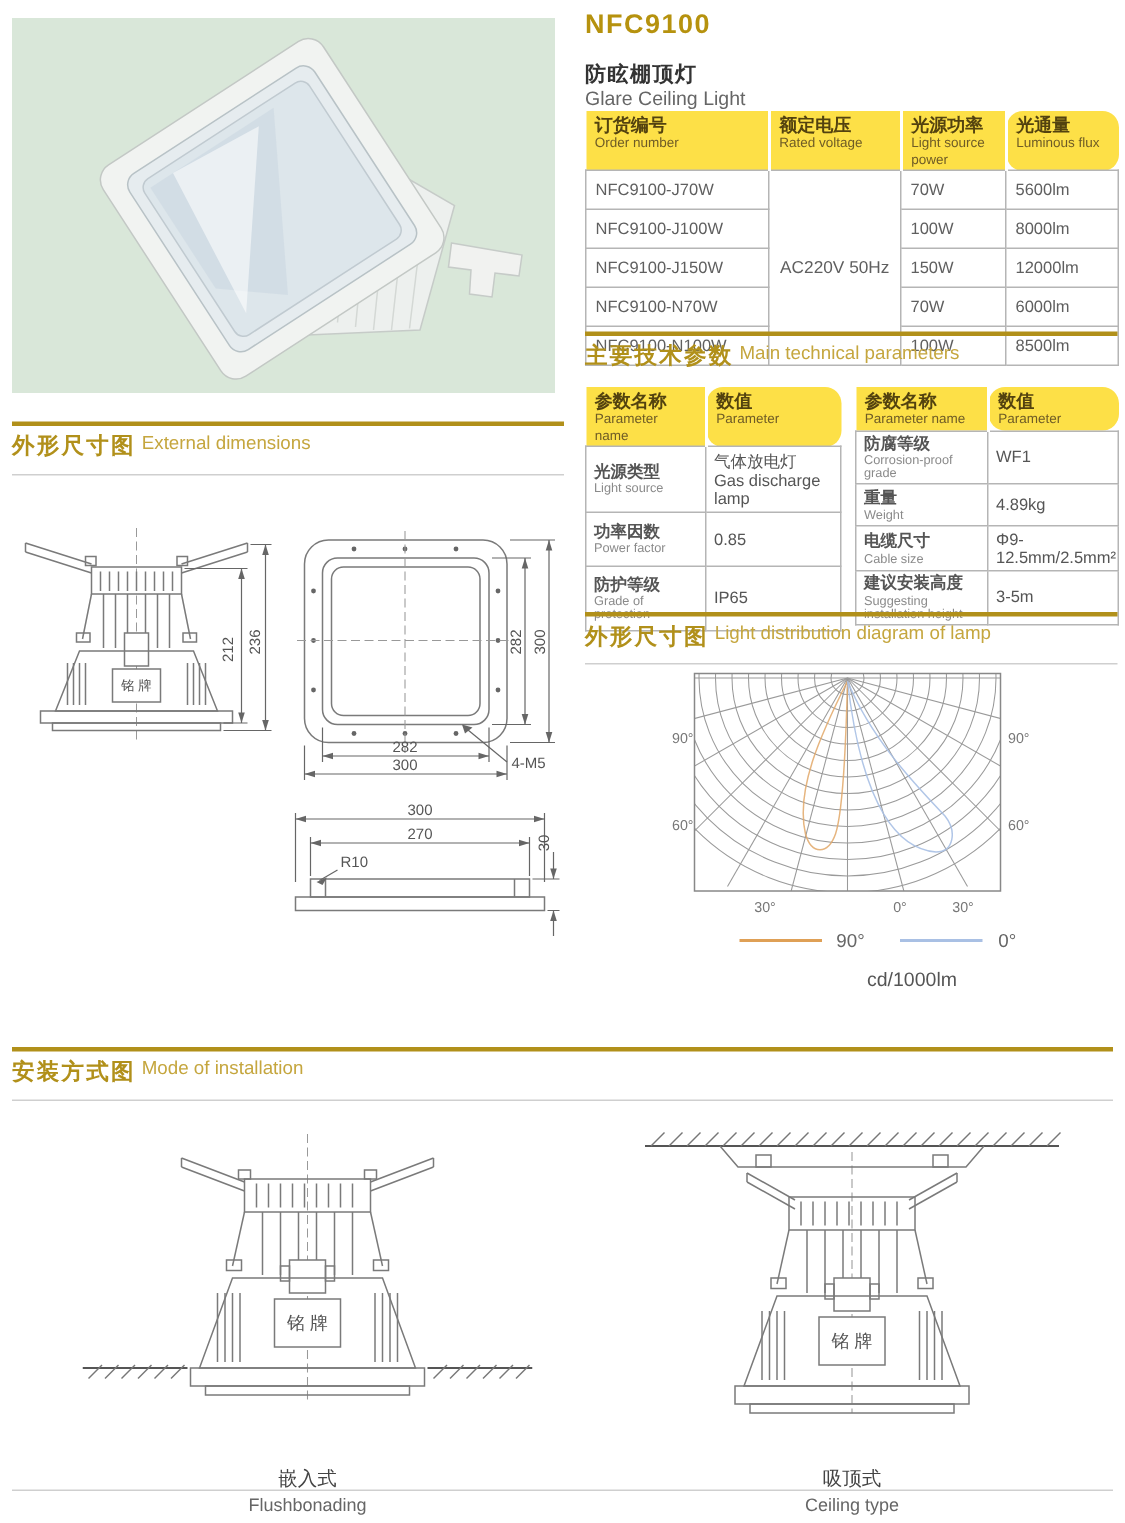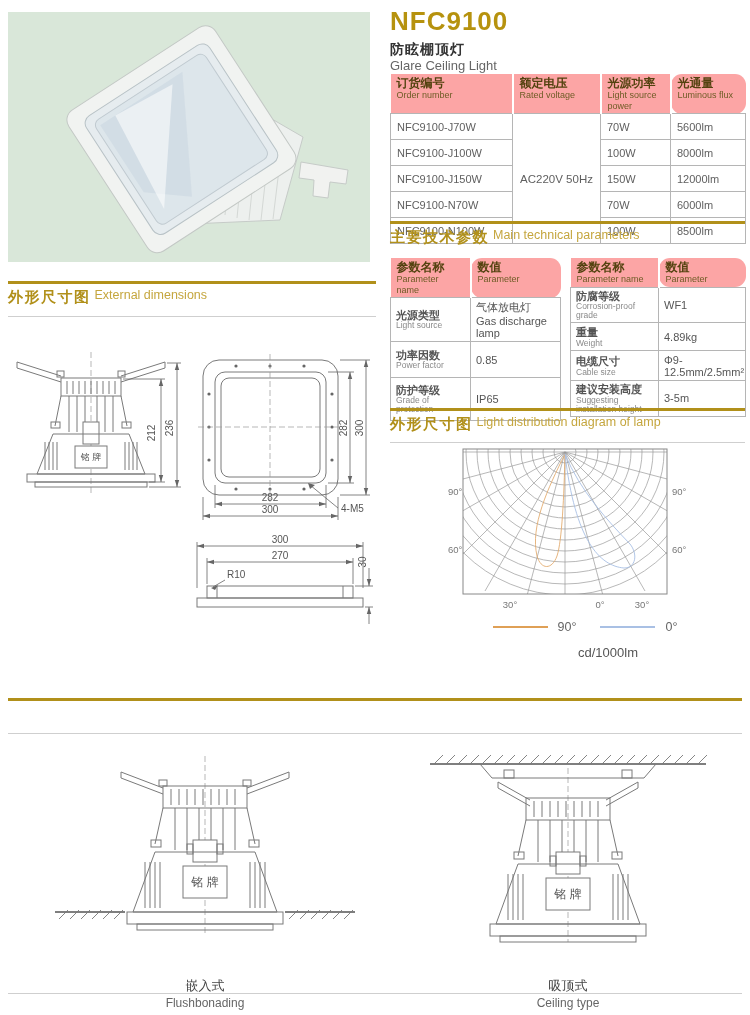--- a/index.html
+++ b/index.html
@@ -5,34 +5,34 @@
   html,body{margin:0;padding:0;background:#fff;}
   .page{position:relative;width:750px;height:1015px;background:#fff;overflow:hidden;
         font-family:"Liberation Sans",sans-serif;}
   .abs{position:absolute;}
   svg text{font-family:"Liberation Sans",sans-serif;}
 
   
   .photo{left:8px;top:12px;width:362px;height:250px;background:#d9e7d9;}
 
   
-  .title{left:390px;top:6px;font-size:26px;font-weight:bold;color:#b6920e;letter-spacing:1px;}
+  .title{left:390px;top:6px;font-size:18px;font-weight:bold;color:#b6920e;letter-spacing:1px;}
   .sub-cn{left:390px;top:41px;font-size:14px;color:#333;font-weight:bold;letter-spacing:1px;}
   .sub-en{left:390px;top:58px;font-size:13px;color:#666;}
 
   
   .sec-line{height:3px;background:#b1901a;}
   .hairline{height:1px;background:#cfcfcf;}
   .sec-head{display:flex;align-items:flex-start;gap:4px;white-space:nowrap;}
   .sec-cn{font-size:15px;font-weight:bold;color:#b1901a;letter-spacing:1.5px;}
   .sec-en{font-size:12.5px;color:#c5a63e;}
 
   
   table{border-collapse:collapse;table-layout:fixed;}
-  th{background:#fca5a5;text-align:left;padding:2px 6px;border-right:2px solid #fff;vertical-align:top;font-weight:normal;}
+  th{background:#fde047;text-align:left;padding:2px 6px;border-right:2px solid #fff;vertical-align:top;font-weight:normal;}
   th:last-child{border-right:none;border-radius:11px;}
   .th-cn{display:block;font-size:12px;font-weight:bold;color:#53420f;line-height:1.2;}
   .th-en{display:block;font-size:9px;color:#6f5c26;line-height:1.15;}
   .order-table td{border:1px solid #b5b5b5;font-size:11px;color:#5f5f5f;padding:2px 6px;height:21px;}
   .order-table td.volt{text-align:center;font-size:11.5px;}
   .tech-table td{border:1px solid #b5b5b5;padding:2px 5px;vertical-align:middle;}
   .name-cn{display:block;font-size:11px;font-weight:bold;color:#555;line-height:1.15;}
   .name-en{display:block;font-size:8.5px;color:#8a8a8a;line-height:1.05;}
   .val{font-size:11px;color:#555;}
 
@@ -474,20 +474,24 @@
         <line x1="180" y1="79" x2="188" y2="79"></line>
       <line x1="184" y1="40" x2="184" y2="58"></line>
         <line x1="184" y1="79" x2="184" y2="96"></line>
       <polygon points="184,58 181.8,51 186.2,51" fill="#666" stroke="none"></polygon>
       <polygon points="184,79 181.8,86 186.2,86" fill="#666" stroke="none"></polygon>
     </g>
     <text transform="rotate(-90 181 34)" x="181" y="34" text-anchor="middle" class="dimtxt">30</text>
   </svg>
 
   <div class="abs sec-line" style="left:8px;top:698px;width:734px;"></div>
+  <div class="abs sec-head" style="left:8px;top:705px;">
+    <span class="sec-cn">安装方式图</span>
+    <span class="sec-en">Mode of installation</span>
+  </div>
   <div class="abs hairline" style="left:8px;top:733px;width:734px;"></div>
 
   <svg class="abs" style="left:55px;top:752px;" width="300" height="188" viewBox="0 0 300 188">
     <line class="cl" x1="150" y1="4" x2="150" y2="184"></line>
     <g class="dw">
       <line x1="108" y1="36" x2="66" y2="20"></line>
         <line x1="108" y1="42" x2="66" y2="26"></line>
         <line x1="66" y1="20" x2="66" y2="26"></line>
       <line x1="192" y1="36" x2="234" y2="20"></line>
         <line x1="192" y1="42" x2="234" y2="26"></line>

